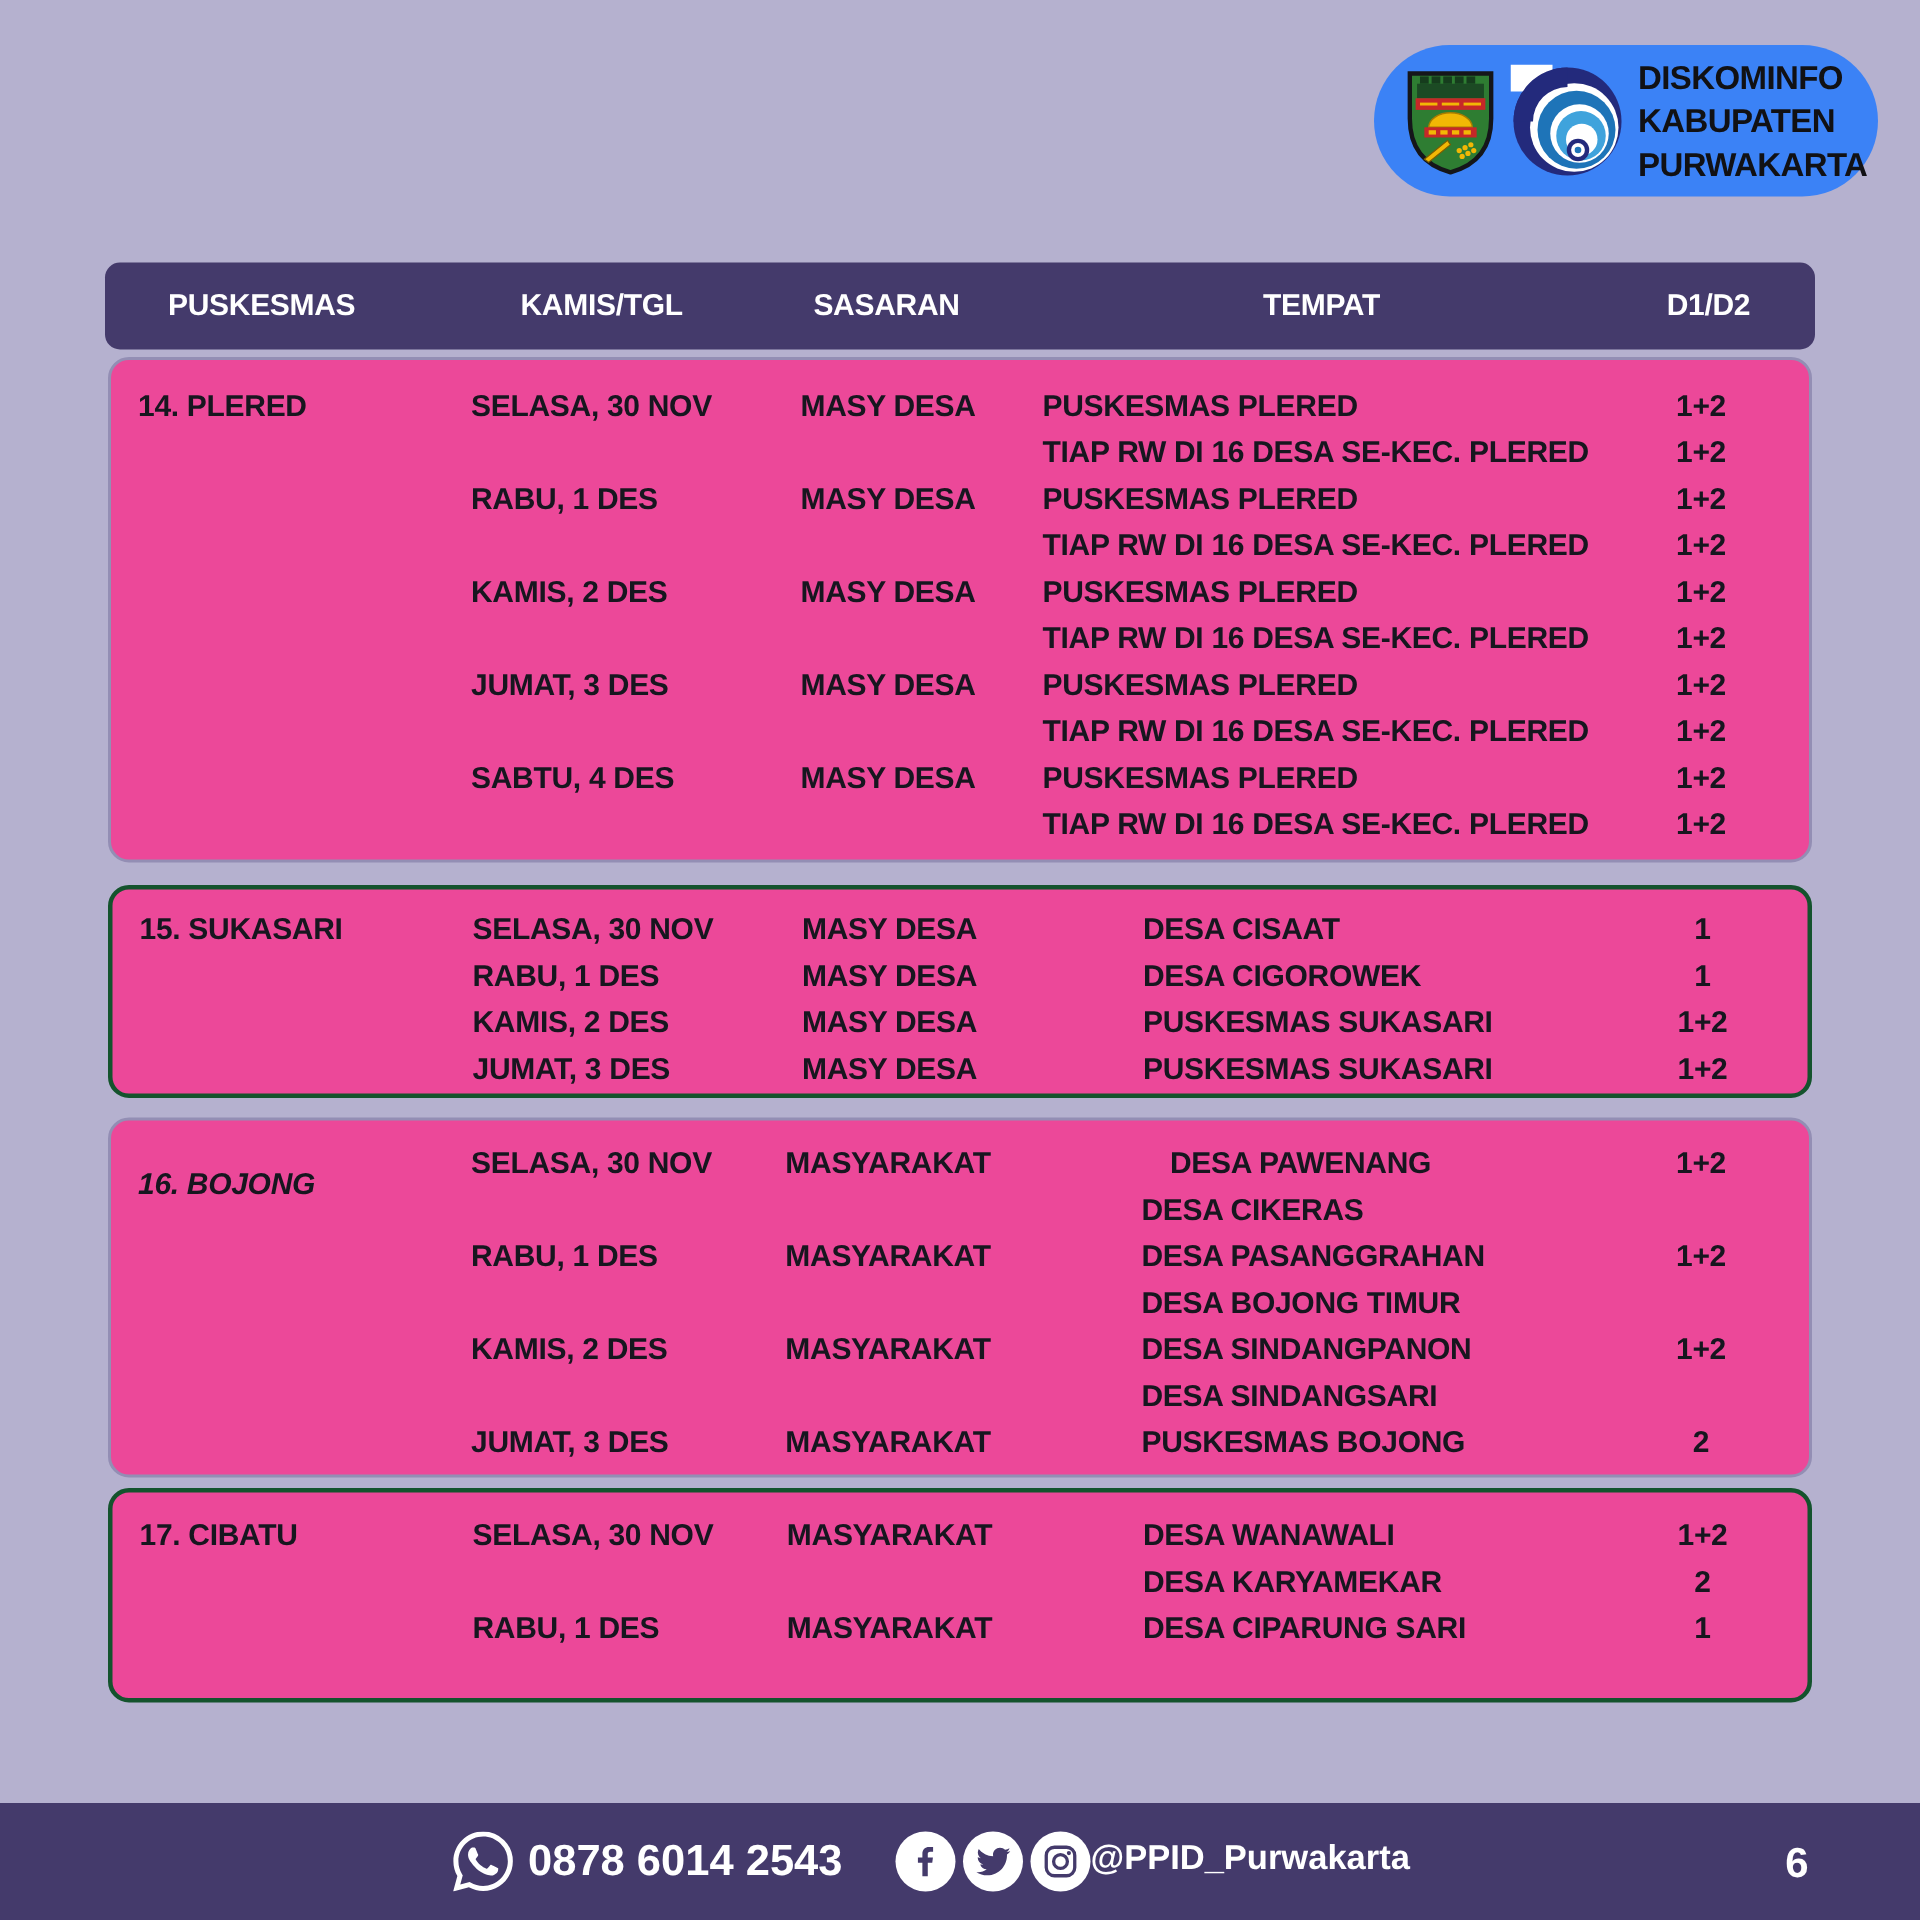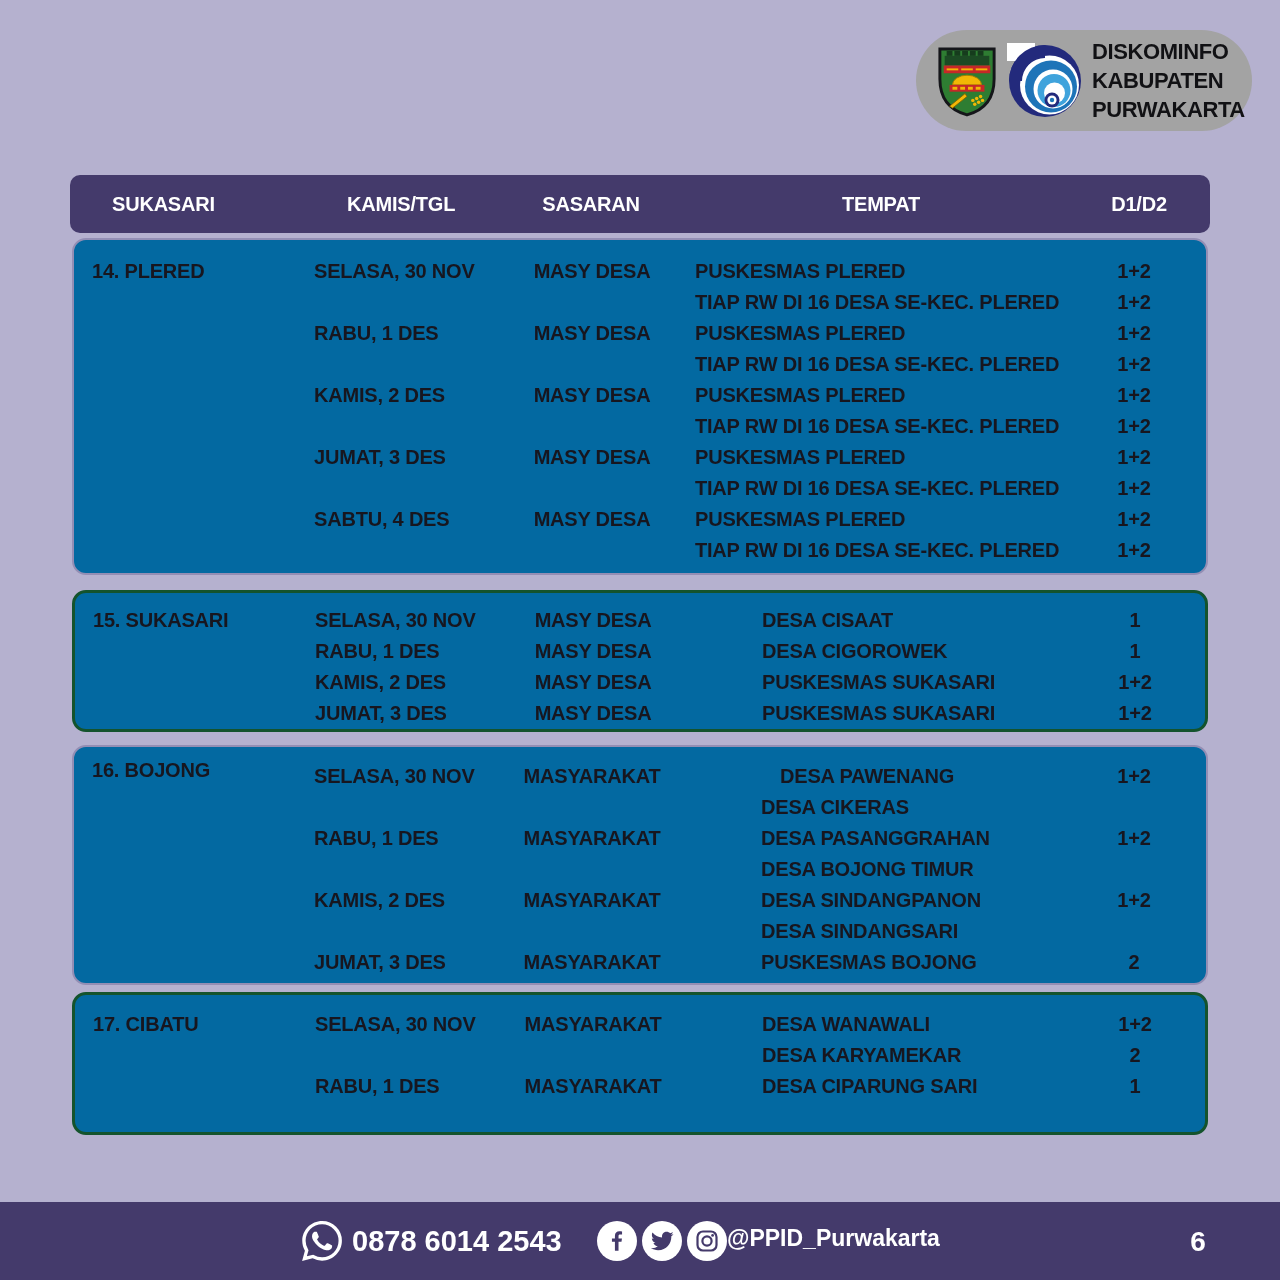--- a/index.html
+++ b/index.html
@@ -4,21 +4,21 @@
 <style>
   html,body{margin:0;padding:0;}
   .page{
     position:relative;width:1280px;height:1280px;overflow:hidden;
     background:#b5b1cf;
     font-family:"Liberation Sans",sans-serif;
   }
   
   .brand-pill{
     position:absolute;left:916px;top:30px;width:336px;height:101px;
-    background:#a3a3a3;border-radius:52px;
+    background:#3b82f6;border-radius:52px;
     display:flex;align-items:center;gap:9px;
     padding:0 12px 0 20px;box-sizing:border-box;
   }
   .crest-icon{width:62px;height:74px;flex:0 0 auto;}
   .kominfo-icon{width:76px;height:76px;flex:0 0 auto;}
   .org-text{
     font-weight:bold;font-size:22px;line-height:29px;color:#111114;
     letter-spacing:-0.4px;white-space:nowrap;
   }
   
@@ -29,21 +29,21 @@
   }
   .header-bar span{position:absolute;top:18px;white-space:nowrap;}
   .h-puskesmas{left:42px;}
   .h-hari{left:277px;}
   .h-sasaran{left:401px;width:240px;text-align:center;}
   .h-tempat{left:691px;width:240px;text-align:center;}
   .h-dose{left:1009px;width:120px;text-align:center;}
   
   .card{
     position:absolute;left:72px;width:1136px;box-sizing:border-box;
-    background:#0369a1;border:2px solid #938eb4;border-radius:14px;
+    background:#ec4899;border:2px solid #938eb4;border-radius:14px;
     color:#17161f;font-weight:bold;font-size:20px;letter-spacing:-0.2px;
   }
   .card--dark{border:3px solid #14532d;}
   .card-name{position:absolute;left:18px;line-height:31px;white-space:nowrap;}
   .row{position:relative;height:31px;line-height:31px;}
   .c-hari{position:absolute;left:240px;white-space:nowrap;}
   .c-sasaran{position:absolute;left:398px;width:240px;text-align:center;white-space:nowrap;}
   .c-tempat{position:absolute;white-space:nowrap;}
   .c-dose{position:absolute;left:1000px;width:120px;text-align:center;}
   
@@ -105,21 +105,21 @@
       <path d="M38 2 a36 36 0 0 0 -36 36 l13 0 a23 23 0 0 1 23 -23 z" fill="#232a7c"></path>
     </svg>
     <div class="org-text">
       <div>DISKOMINFO</div>
       <div>KABUPATEN</div>
       <div>PURWAKARTA</div>
     </div>
   </div>
 
   <div class="header-bar">
-    <span class="h-puskesmas">SUKASARI</span>
+    <span class="h-puskesmas">PUSKESMAS</span>
     <span class="h-hari">KAMIS/TGL</span>
     <span class="h-sasaran">SASARAN</span>
     <span class="h-tempat">TEMPAT</span>
     <span class="h-dose">D1/D2</span>
   </div>
 
   <div id="cards">
       <div class="card" style="top: 238px; height: 337px;">
         <span class="card-name" style="top: 16px;">14. PLERED</span>
         <div style="margin-top: 16px;">
@@ -198,21 +198,21 @@
           </div>
           <div class="row">
             <span class="c-hari">JUMAT, 3 DES</span>
             <span class="c-sasaran">MASY DESA</span>
             <span class="c-tempat" style="left: 687px;">PUSKESMAS SUKASARI</span>
             <span class="c-dose">1+2</span>
           </div>
         </div>
       </div>
       <div class="card" style="top: 745px; height: 240px;">
-        <span class="card-name" style="top: 8px;">16. BOJONG</span>
+        <span class="card-name" style="top: 28px; font-style: italic;">16. BOJONG</span>
         <div style="margin-top: 14px;">
           <div class="row">
             <span class="c-hari">SELASA, 30 NOV</span>
             <span class="c-sasaran">MASYARAKAT</span>
             <span class="c-tempat" style="left: 706px;">DESA PAWENANG</span>
             <span class="c-dose">1+2</span>
           </div>
           <div class="row">
             <span class="c-tempat" style="left: 687px;">DESA CIKERAS</span>
           </div>

